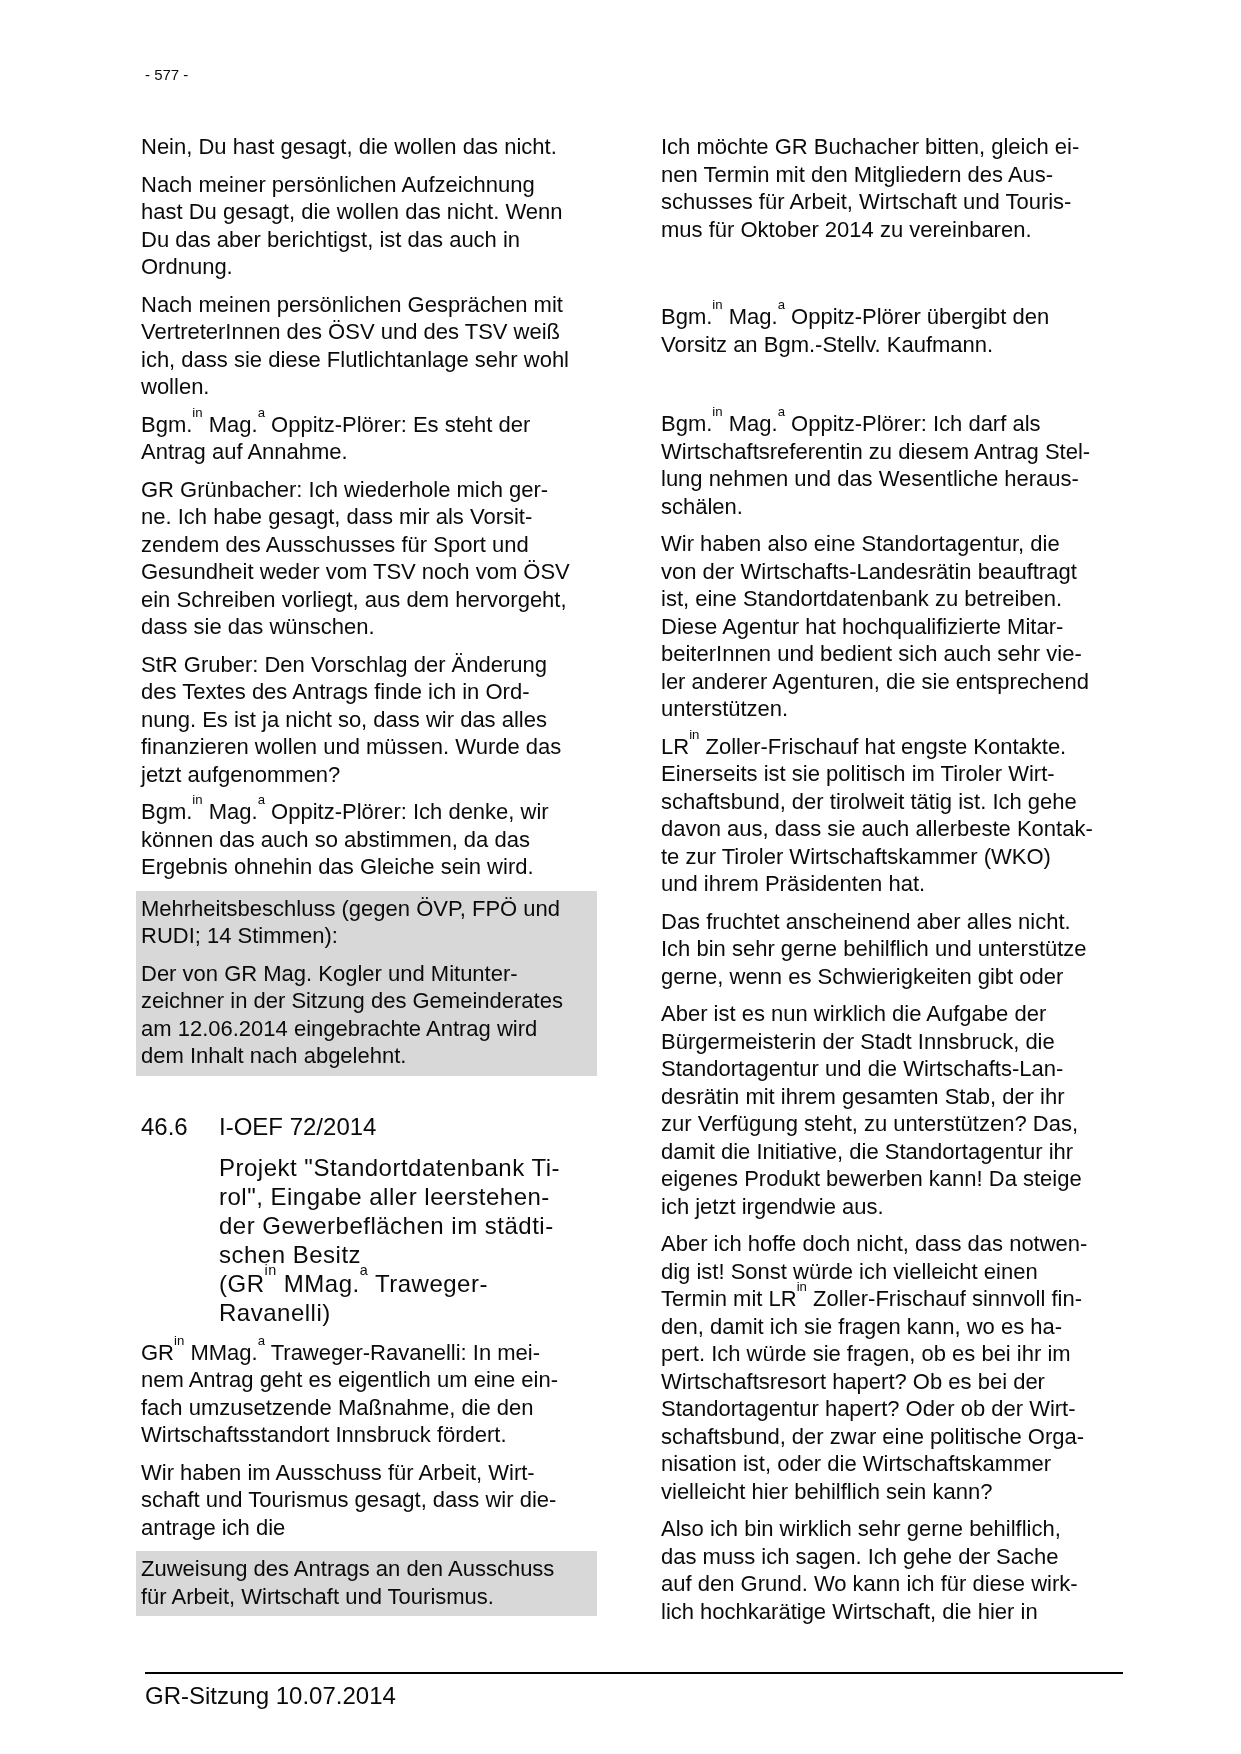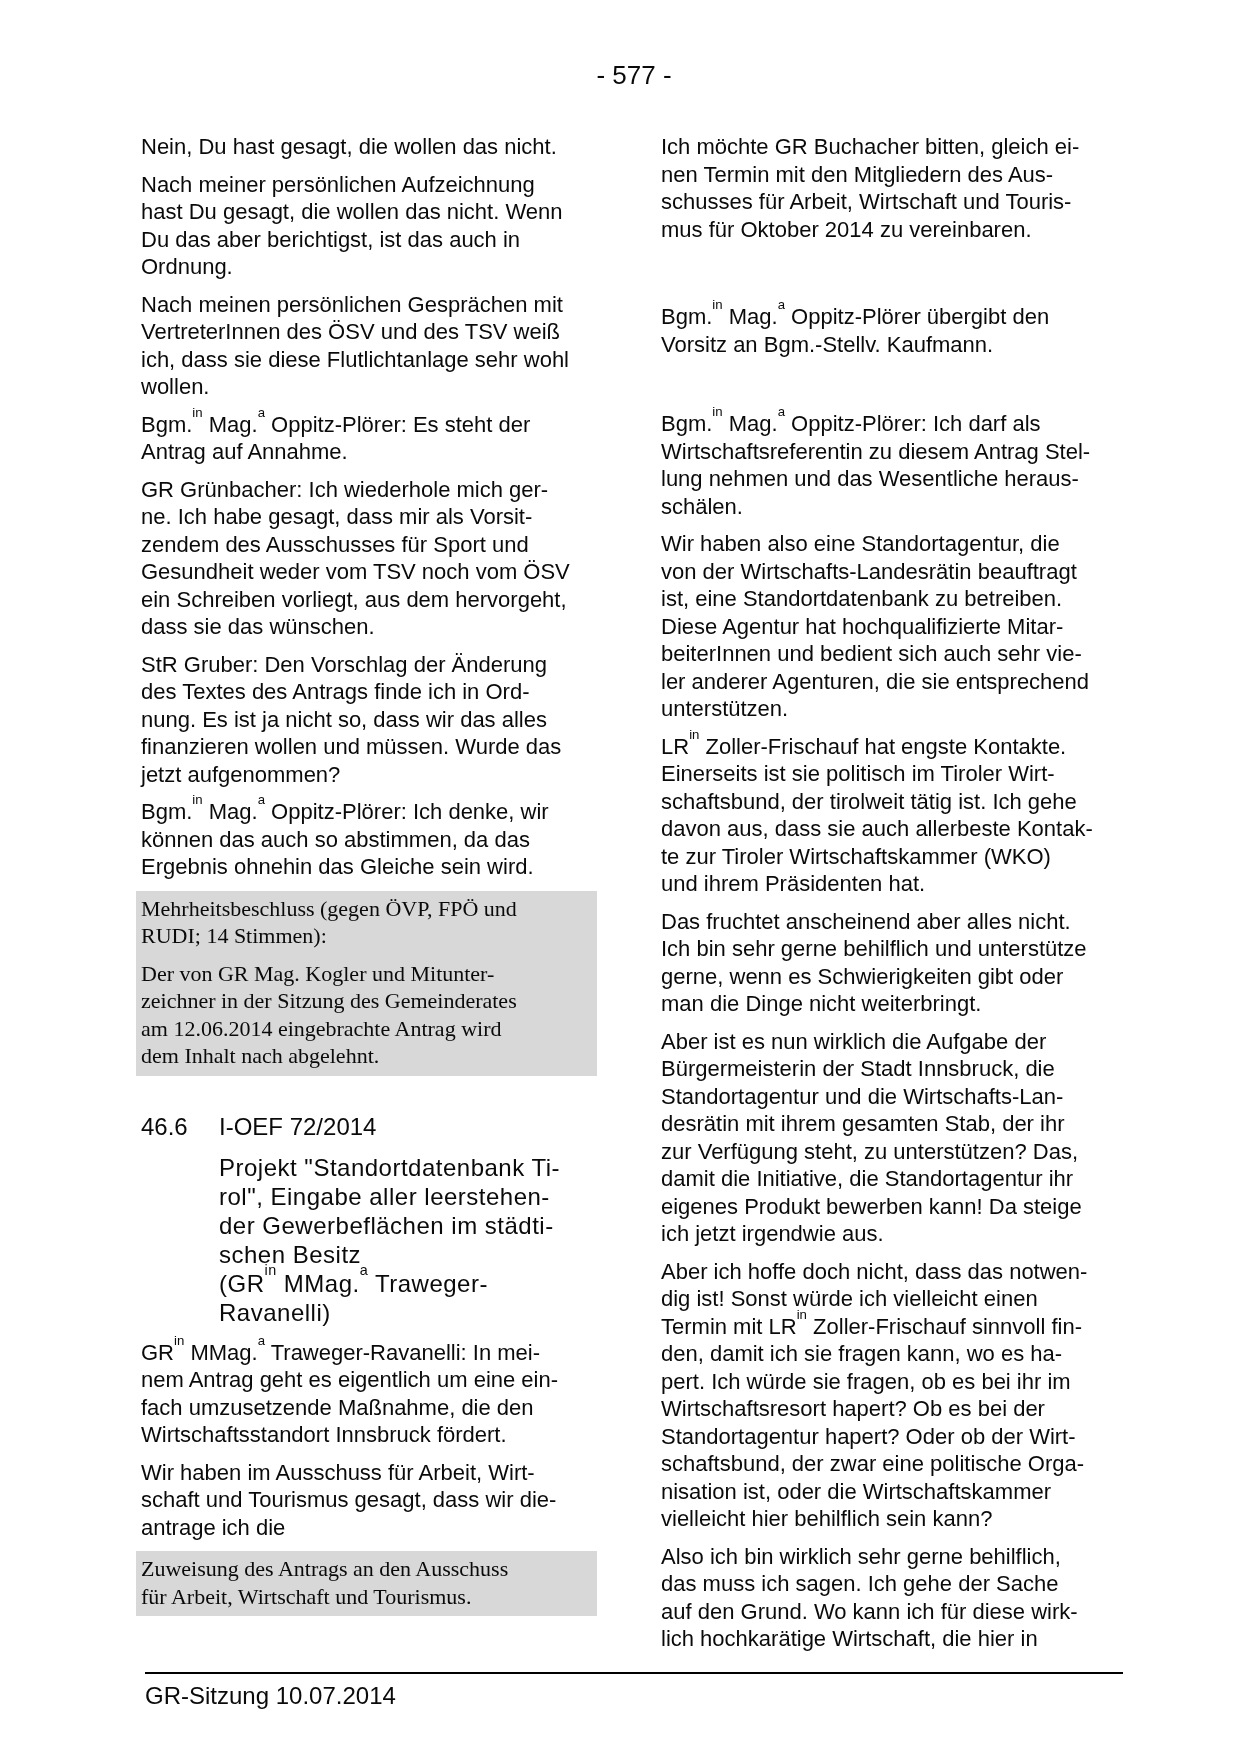--- a/index.html
+++ b/index.html
@@ -5,32 +5,32 @@
   html,body{margin:0;padding:0;background:#ffffff;}
   body{
     position:relative;
     width:1241px;height:1754px;
     font-family:"Liberation Sans", sans-serif;
     color:#0a0a0a;
     overflow:hidden;
   }
   .page-number{
     position:absolute;top:62px;left:145px;width:978px;
-    text-align:center;font-size:26px;line-height:26px;
+    font-size:15px;line-height:26px;
   }
   .col{
     position:absolute;top:133px;
     font-size:22px;line-height:27.5px;
   }
   .col-left{left:141px;width:456px;}
   .col-right{left:661px;width:462px;}
   .para{margin:0 0 10px 0;}
   .line{white-space:nowrap;}
   sup{font-size:0.6em;position:relative;top:-0.5em;line-height:0;}
-  .hl{background:var(--hl,#d8d8d8);padding:4px 12px 6px 5px;margin:0 0 10px -5px;width:456px;box-sizing:border-box;font-family:Liberation Serif, serif;}
+  .hl{background:var(--hl,#d8d8d8);padding:4px 12px 6px 5px;margin:0 0 10px -5px;width:456px;box-sizing:border-box;}
   .col-left .hl{width:461px;}
   .hl .para:last-child{margin-bottom:0;}
   .heading{display:flex;font-size:24px;line-height:29px;margin:36px 0 12px 0;}
   .heading .num{width:78px;flex:0 0 78px;}
   .title-block{margin:0 0 12px 78px;font-size:24px;line-height:29px;letter-spacing:0.5px;}
   .spacer{width:100%;}
   .footer-rule{position:absolute;left:145px;top:1672px;width:978px;border-top:2px solid #000;}
   .footer-text{position:absolute;left:145px;top:1684px;font-size:24px;line-height:24px;}
 </style>
 </head>
@@ -153,21 +153,20 @@
       <div class="line">Einerseits ist sie politisch im Tiroler Wirt-</div>
       <div class="line">schaftsbund, der tirolweit tätig ist. Ich gehe</div>
       <div class="line">davon aus, dass sie auch allerbeste Kontak-</div>
       <div class="line">te zur Tiroler Wirtschaftskammer (WKO)</div>
       <div class="line">und ihrem Präsidenten hat.</div>
     </div>
     <div class="para">
       <div class="line">Das fruchtet anscheinend aber alles nicht.</div>
       <div class="line">Ich bin sehr gerne behilflich und unterstütze</div>
       <div class="line">gerne, wenn es Schwierigkeiten gibt oder</div>
-      <div class="line">man die Dinge nicht weiterbringt.</div>
     </div>
     <div class="para">
       <div class="line">Aber ist es nun wirklich die Aufgabe der</div>
       <div class="line">Bürgermeisterin der Stadt Innsbruck, die</div>
       <div class="line">Standortagentur und die Wirtschafts-Lan-</div>
       <div class="line">desrätin mit ihrem gesamten Stab, der ihr</div>
       <div class="line">zur Verfügung steht, zu unterstützen? Das,</div>
       <div class="line">damit die Initiative, die Standortagentur ihr</div>
       <div class="line">eigenes Produkt bewerben kann! Da steige</div>
       <div class="line">ich jetzt irgendwie aus.</div>

